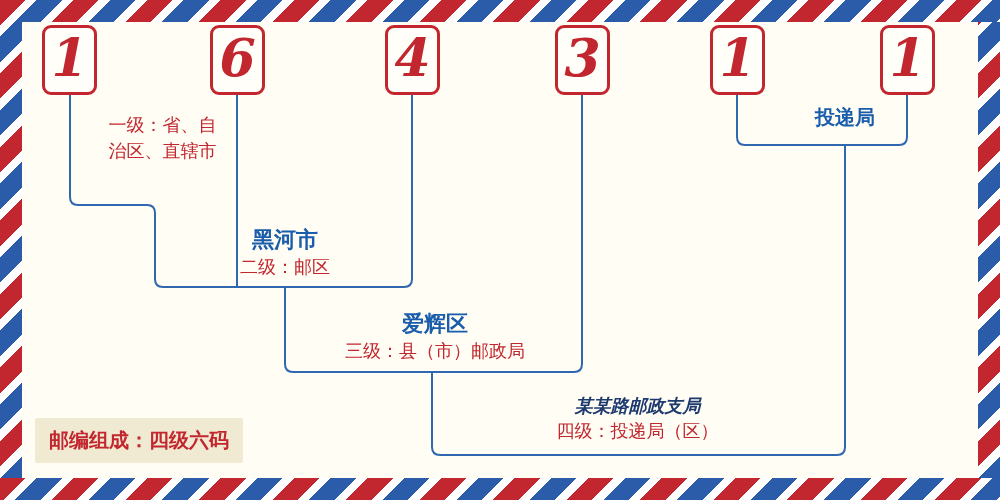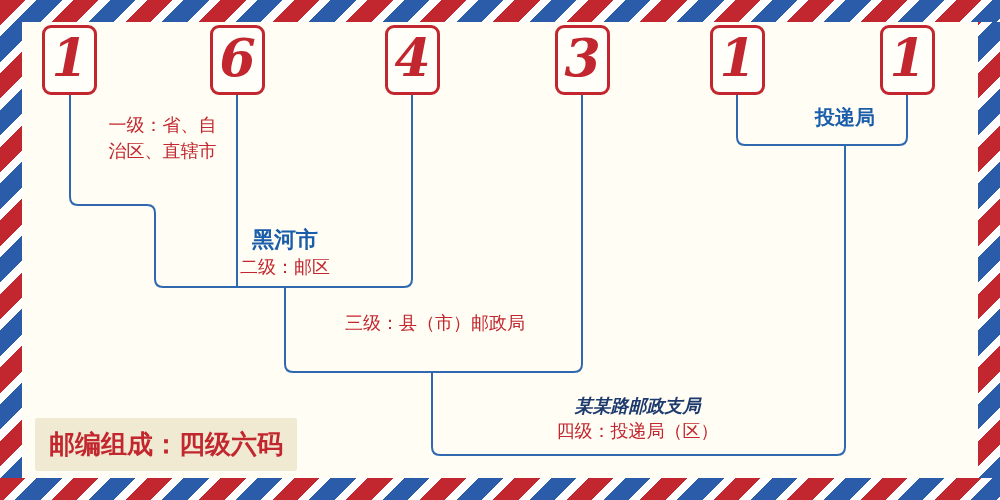--- a/index.html
+++ b/index.html
@@ -43,21 +43,21 @@
   
   .label-block{position:absolute;text-align:center;}
   .label-title{color:var(--blue);font-weight:700;font-size:22px;line-height:28px;}
   .label-title.small{font-size:20px;line-height:26px;}
   .label-title.navy{color:var(--navy);font-size:18px;line-height:24px;font-style:italic;}
   .label-desc{color:var(--red);font-size:18px;line-height:26px;font-family:Liberation Serif, serif;}
 
   
   .badge{
     position:absolute;left:35px;top:418px;background:var(--badge-bg);
-    padding:9px 14px;color:var(--red);font-weight:700;font-size:26px;border-radius:2px;
+    padding:9px 14px;color:var(--red);font-weight:700;font-size:20px;border-radius:2px;
   }
 </style>
 </head>
 <body>
 
 <div class="canvas">
 
   <div class="stripe left"></div>
   <div class="stripe right"></div>
   <div class="stripe top"></div>
@@ -94,20 +94,21 @@
     <div class="label-desc">一级：省、自</div>
     <div class="label-desc">治区、直辖市</div>
   </div>
 
   <div class="label-block" style="left:195px;top:226px;width:180px">
     <div class="label-title">黑河市</div>
     <div class="label-desc">二级：邮区</div>
   </div>
 
   <div class="label-block" style="left:310px;top:310px;width:250px">
+    <div class="label-title">爱辉区</div>
     <div class="label-desc">三级：县（市）邮政局</div>
   </div>
 
   <div class="label-block" style="left:510px;top:394px;width:255px">
     <div class="label-title navy">某某路邮政支局</div>
     <div class="label-desc" style="">四级：投递局（区）</div>
   </div>
 
   <div class="label-block" style="left:795px;top:104px;width:100px">
     <div class="label-title small">投递局</div>

